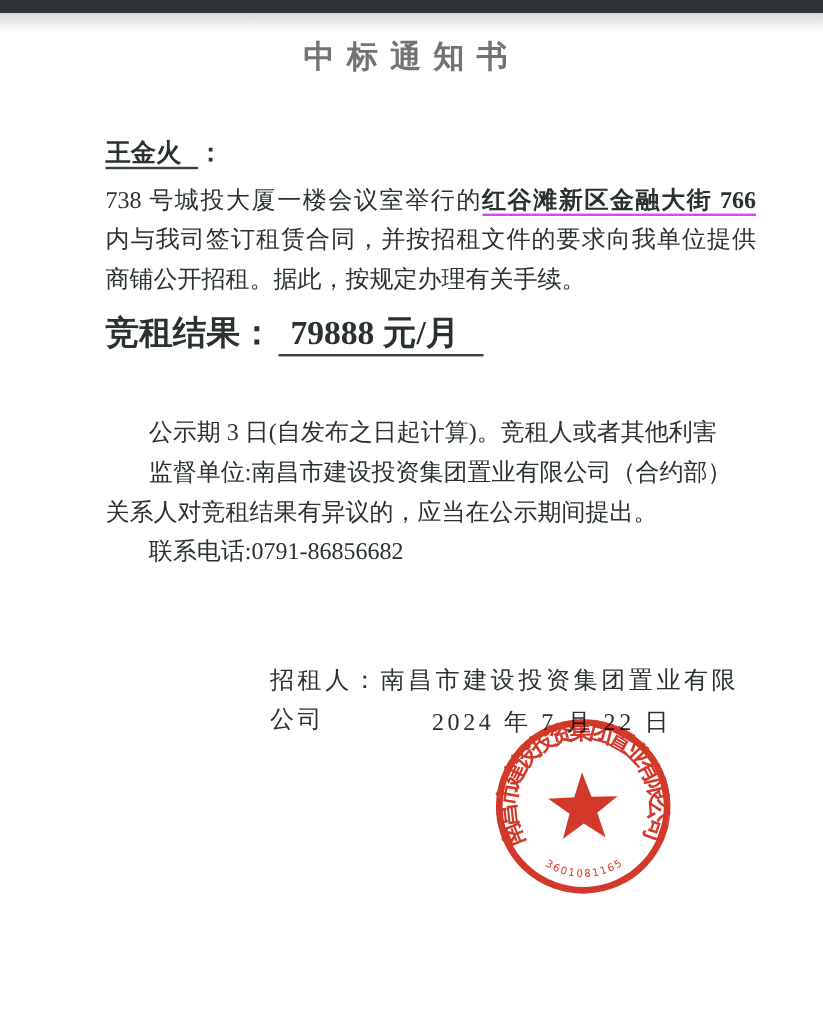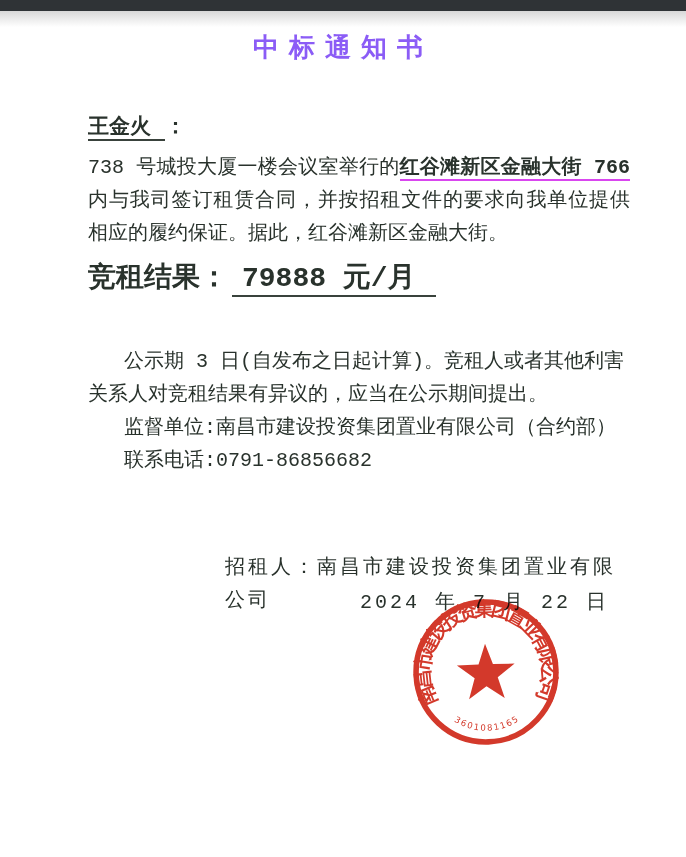--- a/index.html
+++ b/index.html
@@ -18,27 +18,26 @@
   .top-shadow{
     position:absolute;top:11px;left:0;width:686px;height:16px;
     background:linear-gradient(#d8d8d8,#ffffff);
   }
   .page-title{
     margin-top:30px;
     text-align:center;
     font-size:26px;
     font-weight:600;
     letter-spacing:10px;
-    color:#8b5cf6;
+    color:#737373;
   }
   .doc{
     padding:0 56px 0 88px;
     font-size:20px;
     line-height:33px;
-    font-family:Liberation Mono, monospace;
   }
   .recipient{
     margin-top:46px;
     font-weight:bold;
     font-size:21px;
   }
   .recipient .name{
     border-bottom:2px solid #39423c;
     padding-right:14px;
   }
@@ -92,31 +91,31 @@
 
 <div class="doc">
 
   <div class="recipient">
     <span class="name">王金火</span><span>：</span>
   </div>
 
   <div class="para">
     <div class="line fill"><span>738 号城投大厦一楼会议室举行的</span><span class="bu">红谷滩新区金融大街 766</span></div>
     <div class="line fill">内与我司签订租赁合同，并按招租文件的要求向我单位提供</div>
-    <div class="line">相应的履约保证。据此，红谷滩新区金融大街。</div>
+    <div class="line">商铺公开招租。据此，按规定办理有关手续。</div>
   </div>
 
   <div class="result-line">
     <span>竞租结果：</span><span class="value">79888 元/月</span>
   </div>
 
   <div class="notice">
     <div class="line indent">公示期 3 日(自发布之日起计算)。竞租人或者其他利害</div>
+    <div class="line indent">监督单位:南昌市建设投资集团置业有限公司（合约部）</div>
     <div class="line">关系人对竞租结果有异议的，应当在公示期间提出。</div>
-    <div class="line indent">监督单位:南昌市建设投资集团置业有限公司（合约部）</div>
     <div class="line indent">联系电话:0791-86856682</div>
   </div>
 
   <div class="signature">
     <div class="lessor-line">招租人：南昌市建设投资集团置业有限公司</div>
     <div class="date-line">2024 年 7 月 22 日</div>
   </div>
 
 </div>
 

